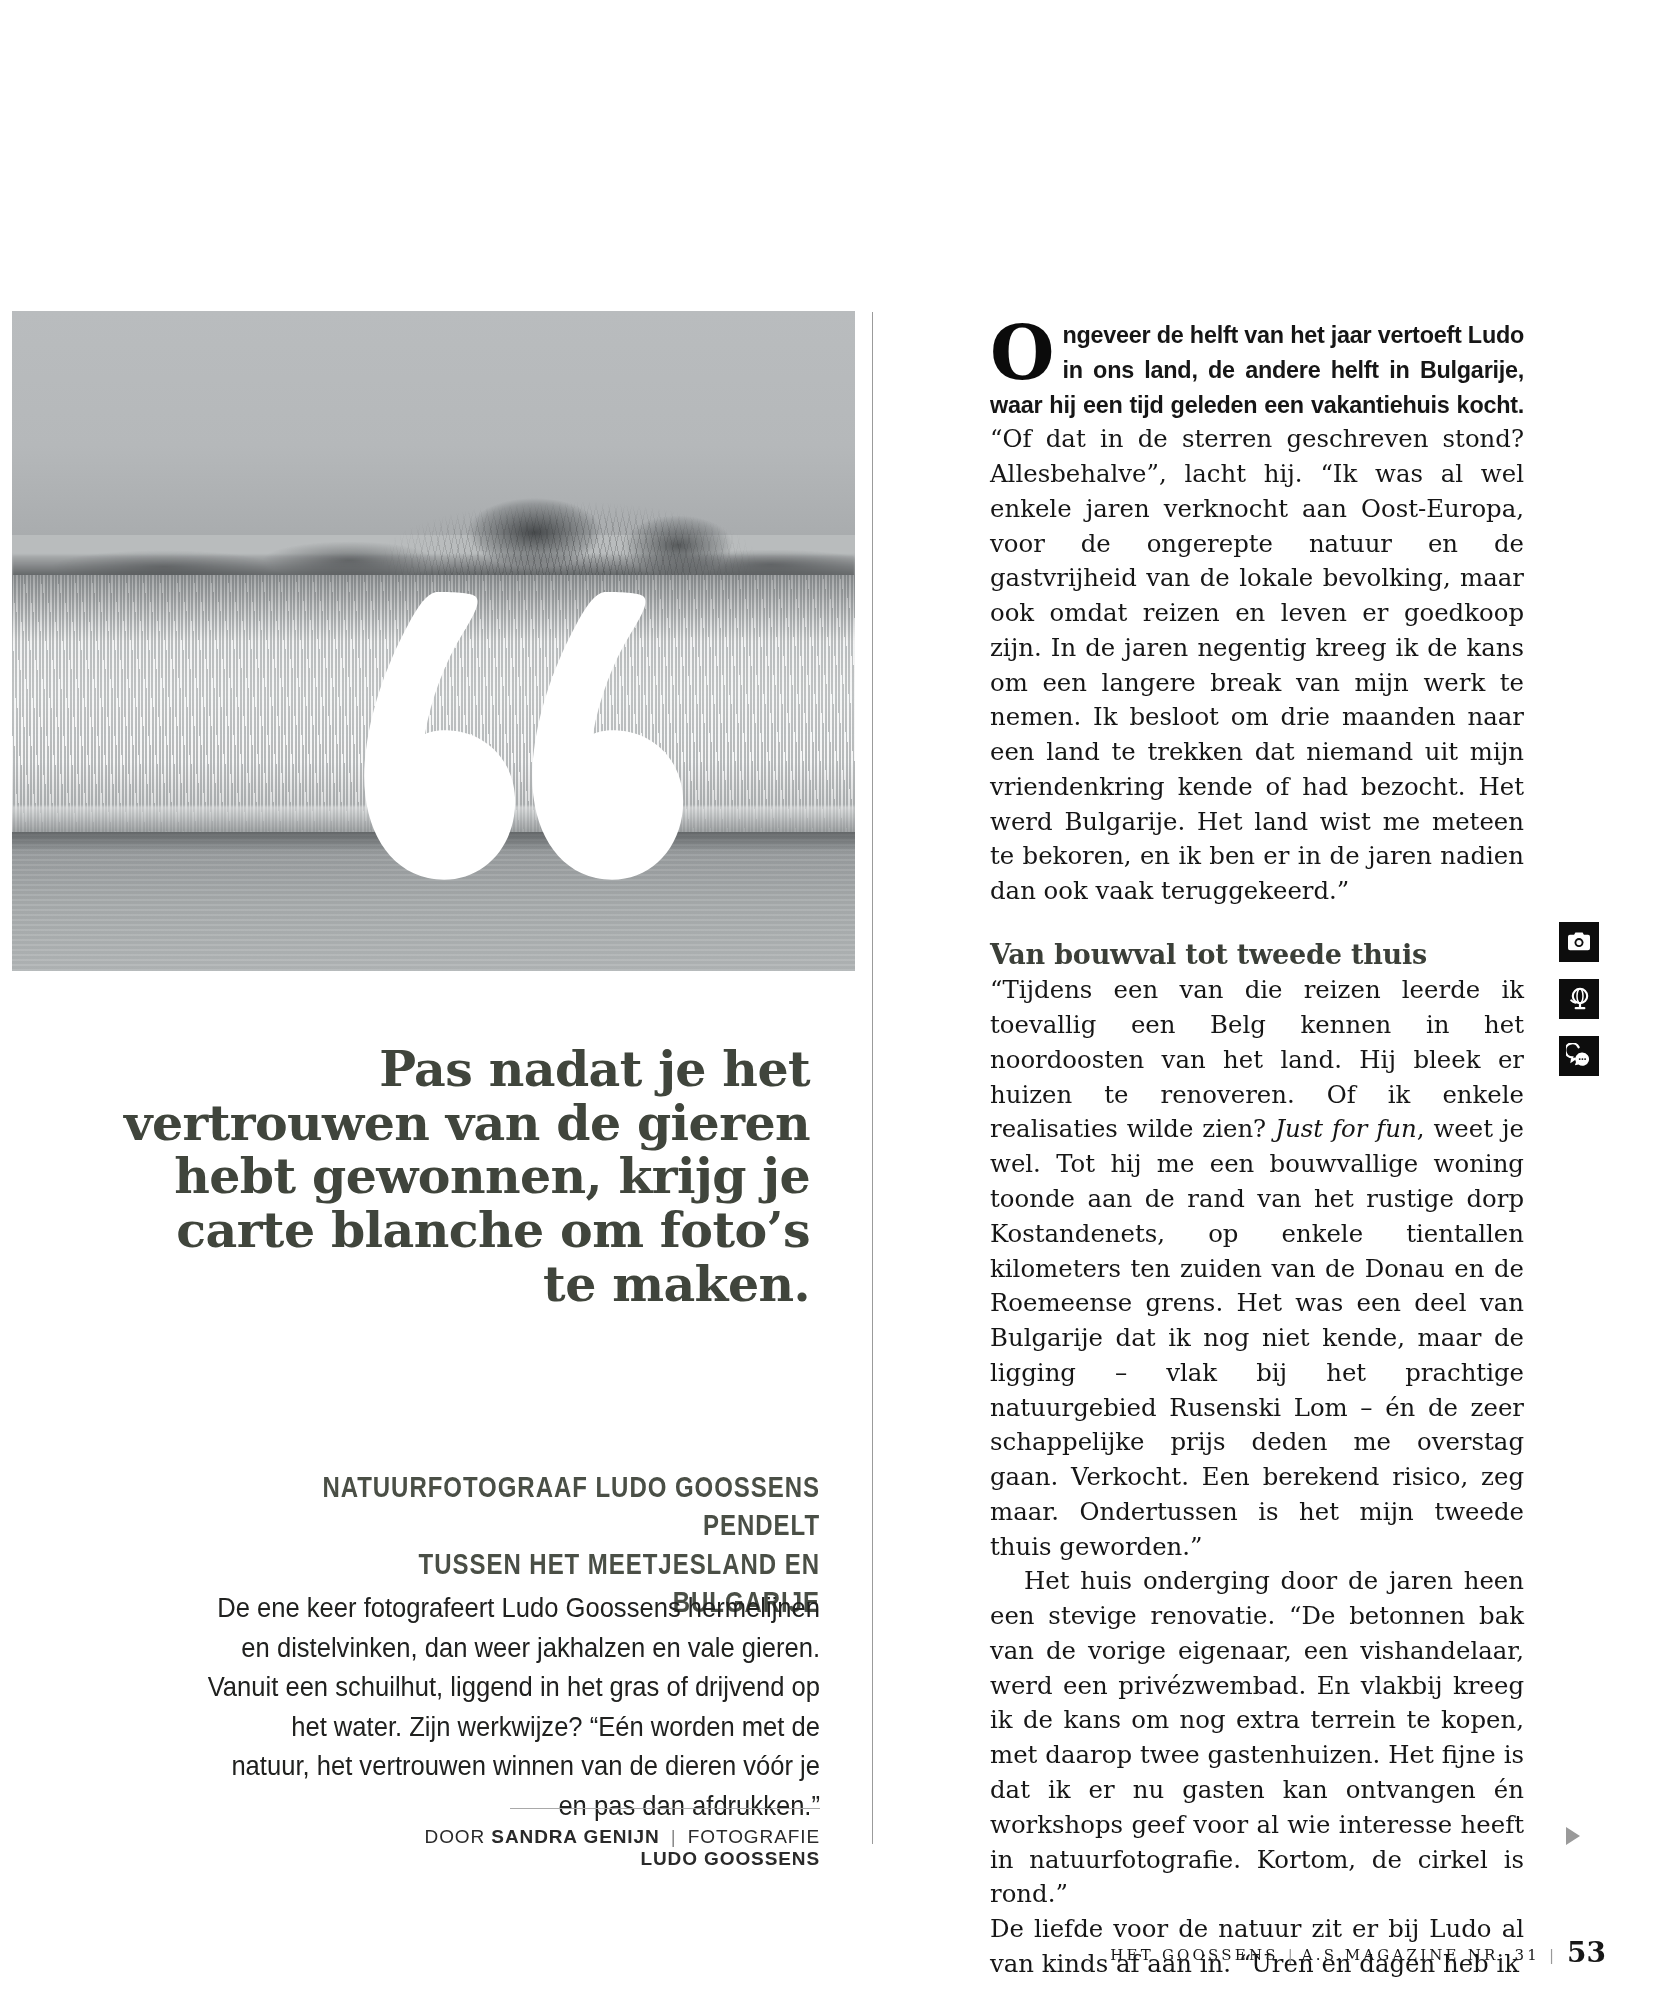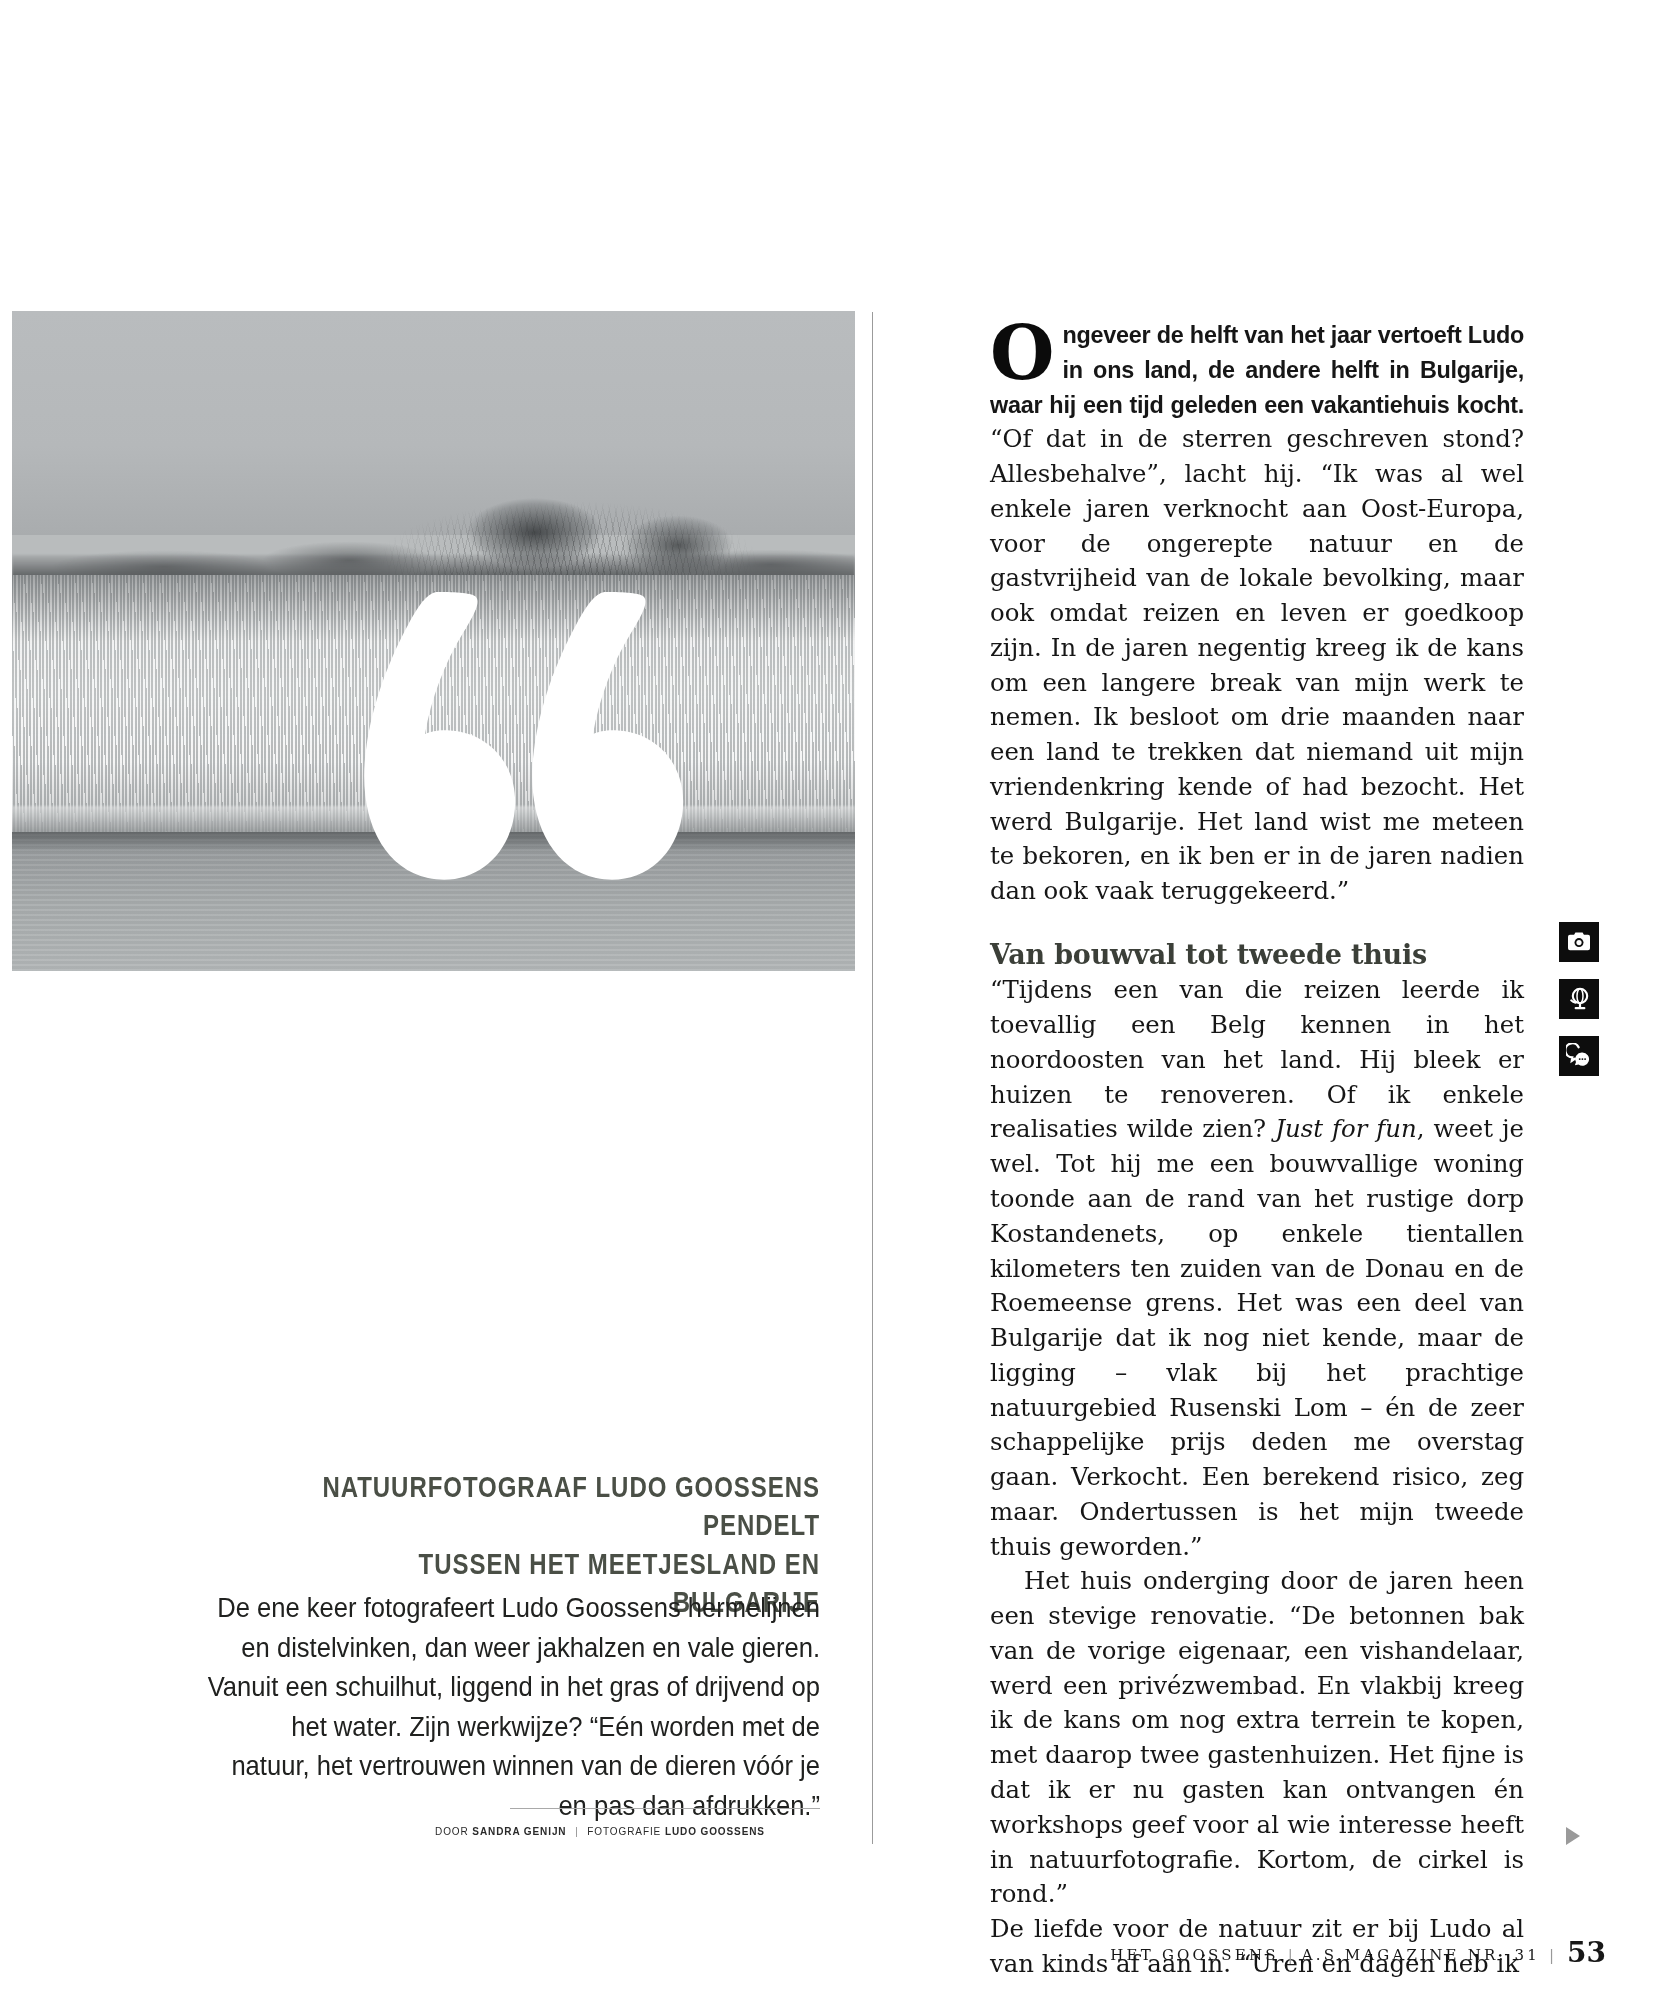--- a/index.html
+++ b/index.html
@@ -189,23 +189,23 @@
     top: 1808px;
     width: 310px;
     height: 1px;
     background: #a9a9a9;
   }
   .credits {
     position: absolute;
     left: 380px;
     top: 1826px;
     width: 440px;
-    text-align: center;
+    text-align: right;
     font-family: "Liberation Sans", sans-serif;
-    font-size: 10px;
+    font-size: 19px;
     letter-spacing: 0.9px;
     color: #2a2a2a;
   }
   .credits b { font-weight: 700; }
   .credits .sep { color: #8a8a8a; padding: 0 5px; }
 
   
   .v-rule {
     position: absolute;
     left: 872px;
@@ -328,20 +328,21 @@
       </div>
     </div>
 
     <div class="bigquote">
       <svg width="420" height="330" viewBox="0 0 420 330" xmlns="http://www.w3.org/2000/svg" aria-hidden="true">
         <path fill="#ffffff" d="M168 2c-9 0-18 10-30 33C120 68 102 113 96 160c-9 66 16 118 62 128 42 9 79-18 86-62 7-43-18-79-58-85-15-2-24 0-31 3 6-35 20-72 38-101 13-21 17-31 13-36-3-4-20-5-38-5z"></path>
         <path fill="#ffffff" d="M336 2c-9 0-18 10-30 33-18 33-36 78-42 125-9 66 16 118 62 128 42 9 79-18 86-62 7-43-18-79-58-85-15-2-24 0-31 3 6-35 20-72 38-101 13-21 17-31 13-36-3-4-20-5-38-5z"></path>
       </svg>
     </div>
 
+    <div class="pullquote">Pas nadat je het vertrouwen van de gieren hebt gewonnen, krijg je carte blanche om foto’s te maken.</div>
 
     <div class="kicker">
       <div>NATUURFOTOGRAAF LUDO GOOSSENS PENDELT</div>
       <div>TUSSEN HET MEETJESLAND EN BULGARIJE</div>
     </div>
 
     <div class="intro">De ene keer fotografeert Ludo Goossens hermelijnen en distelvinken, dan weer jakhalzen en vale gieren. Vanuit een schuilhut, liggend in het gras of drijvend op het water. Zijn werkwijze? “Eén worden met de natuur, het vertrouwen winnen van de dieren vóór je en pas dan afdrukken.”</div>
 
     <div class="credit-rule"></div>
     <div class="credits">

